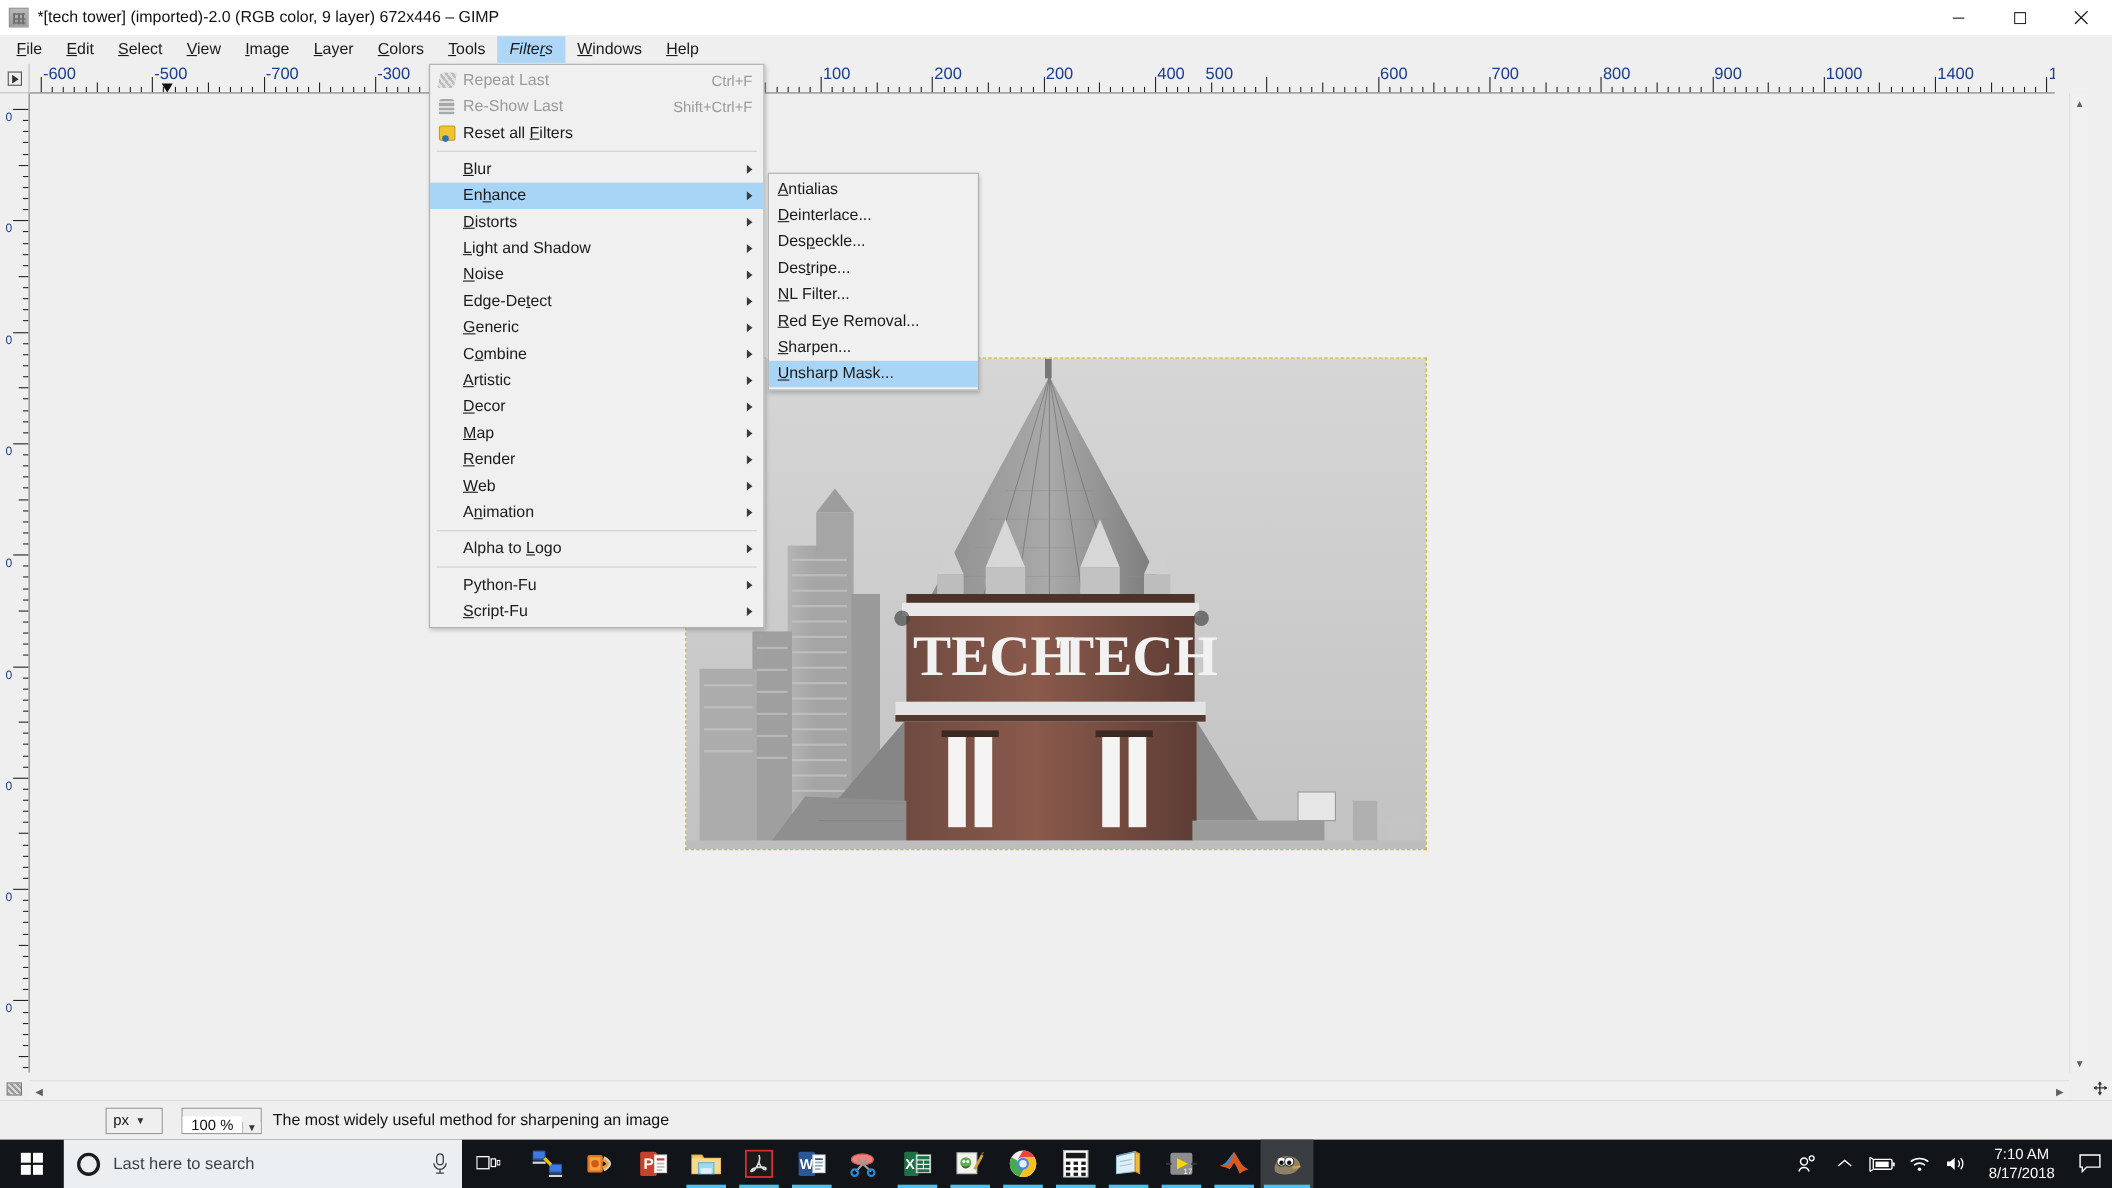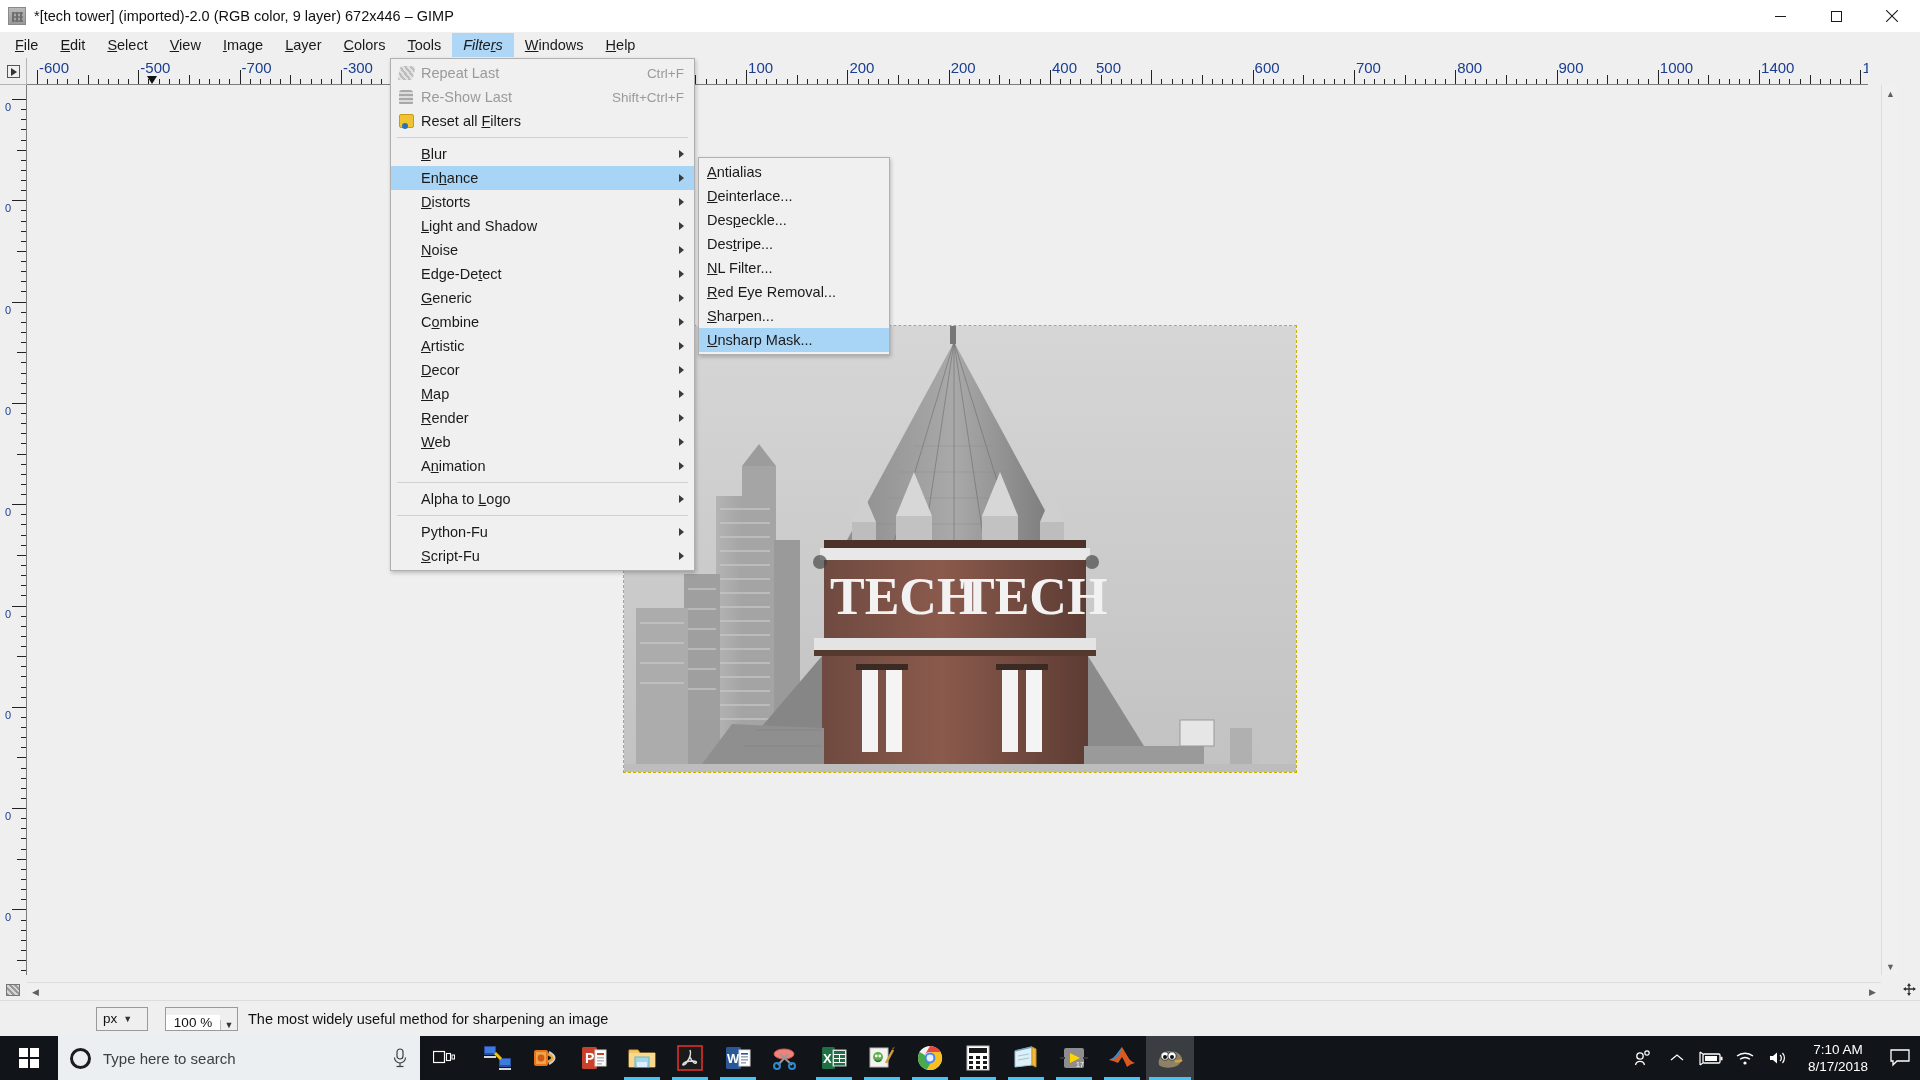--- a/index.html
+++ b/index.html
@@ -914,21 +914,21 @@
   <div class="start-btn">
     <div class="winlogo">
         <i></i>
         <i></i>
         <i></i>
         <i></i>
       </div>
   </div>
   <div class="searchbox">
     <div class="cortana-ring"></div>
-    <div class="search-ph">Type here to search</div>
+    <div class="search-ph">Last here to search</div>
     <svg class="mic" viewBox="0 0 16 20">
       <rect x="5" y="1" width="6" height="10" rx="3" fill="none" stroke="#3c4043" stroke-width="1.2"></rect>
       <path d="M2.5 9.5 a5.5 5.5 0 0 0 11 0" fill="none" stroke="#3c4043" stroke-width="1.2"></path>
       <line x1="8" y1="15" x2="8" y2="18.5" stroke="#3c4043" stroke-width="1.2"></line>
       <line x1="4.5" y1="18.5" x2="11.5" y2="18.5" stroke="#3c4043" stroke-width="1.2"></line>
     </svg>
   </div>
 
   <div class="taskview">
     <svg width="22" height="18" viewBox="0 0 22 18">

